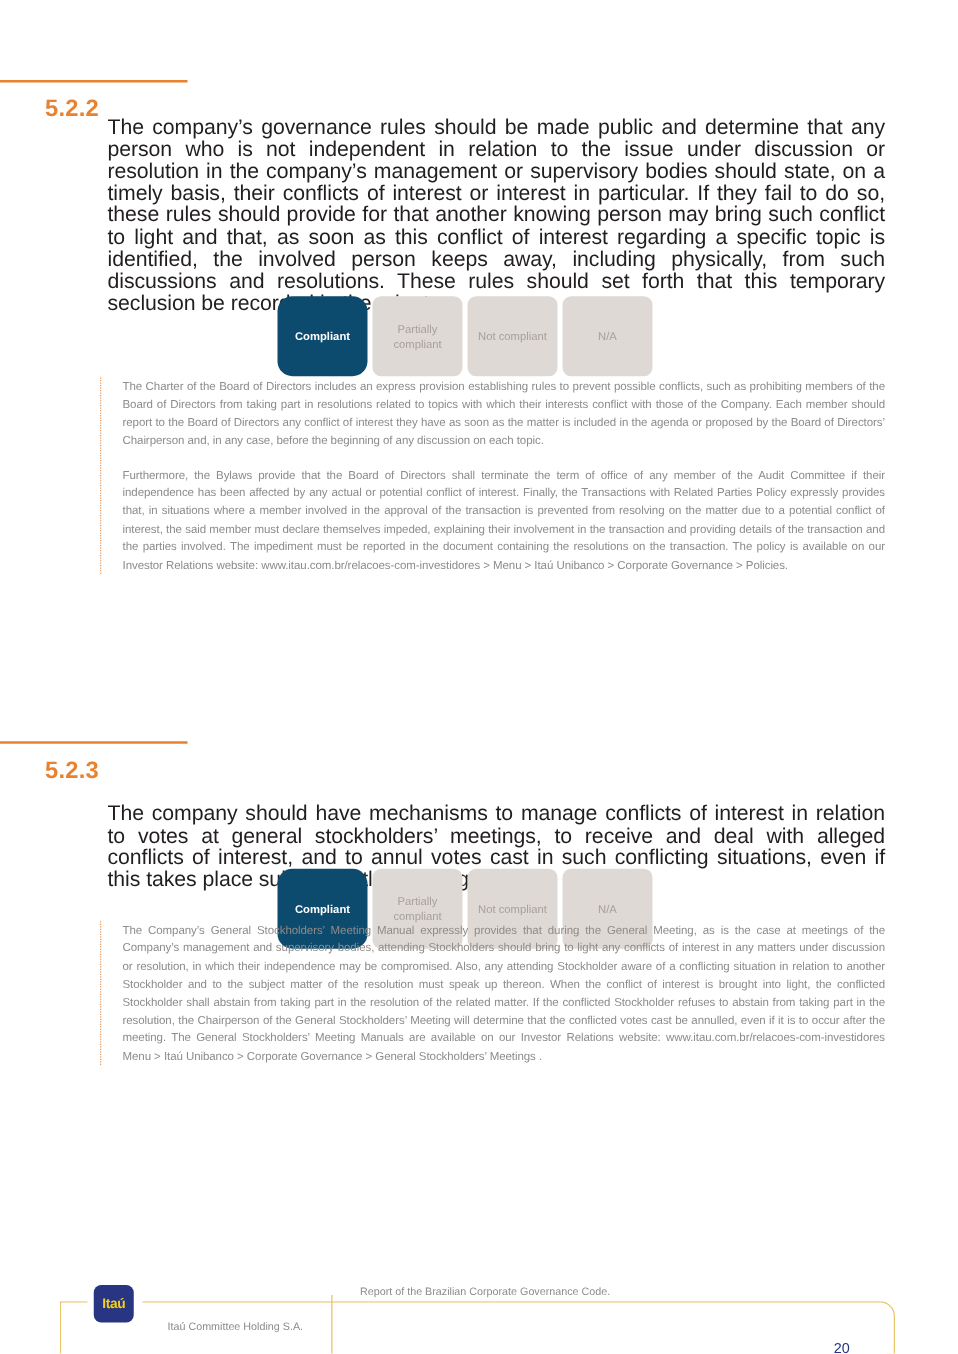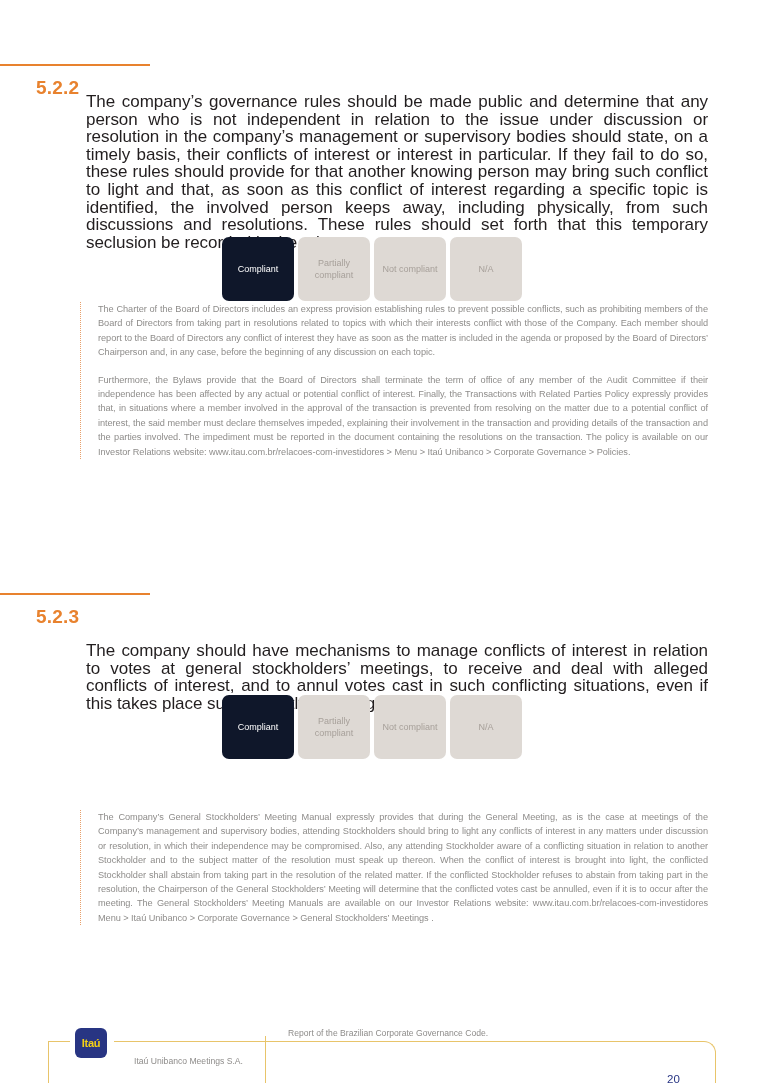--- a/index.html
+++ b/index.html
@@ -79,23 +79,24 @@
     font-size: 9px;
     line-height: 12px;
     padding: 0 5px;
     box-sizing: border-box;
   }
   .status-box.inactive {
     background: #DED9D4;
     color: #A7A09A;
   }
   .status-box.active {
-    background: #0f172a;
+    background: #0c4a6e;
     color: #ffffff;
-    font-weight: normal;
+    font-weight: bold;
+    border-radius: 12px;
   }
   .status-label {
     display: block;
   }
 
   
   .commentary {
     position: absolute;
     left: 80px;
     width: 628px;
@@ -243,32 +244,32 @@
       <span class="status-label">Partially compliant</span>
     </div>
     <div class="status-box inactive">
       <span class="status-label">Not compliant</span>
     </div>
     <div class="status-box inactive">
       <span class="status-label">N/A</span>
     </div>
   </div>
 
-  <div class="commentary" style="top:810px;">
+  <div class="commentary" style="top:737px;">
     <p>The Company’s General Stockholders’ Meeting Manual expressly provides that during the General Meeting, as is the case at meetings of the Company’s management and supervisory bodies, attending Stockholders should bring to light any conflicts of interest in any matters under discussion or resolution, in which their independence may be compromised.  Also, any attending Stockholder aware of a conflicting situation in relation to another Stockholder and to the subject matter of the resolution must speak up thereon.  When the conflict of interest is brought into light, the conflicted Stockholder shall abstain from taking part in the resolution of the related matter. If the conflicted Stockholder refuses to abstain from taking part in the resolution, the Chairperson of the General Stockholders’ Meeting will determine that the conflicted votes cast be annulled, even if it is to occur after the meeting.  The General Stockholders’ Meeting Manuals are available on our Investor Relations website: www.itau.com.br/relacoes-com-investidores Menu &gt; Itaú Unibanco &gt; Corporate Governance &gt; General Stockholders’ Meetings .</p>
   </div>
 
   <div class="footer">
     <div class="footer-frame"></div>
     <div class="footer-frame-mask"></div>
   </div>
 
   <div class="itau-logo">
     <span class="itau-logo-text">Itaú</span>
   </div>
 
   <div class="footer-divider"></div>
 
-  <div class="footer-company">Itaú Unibanco Meetings S.A.</div>
+  <div class="footer-company">Itaú Committee Holding S.A.</div>
   <div class="footer-report">Report of the Brazilian Corporate Governance Code.</div>
   <div class="footer-page">20</div>
 
 </div>
 
 </body></html>

